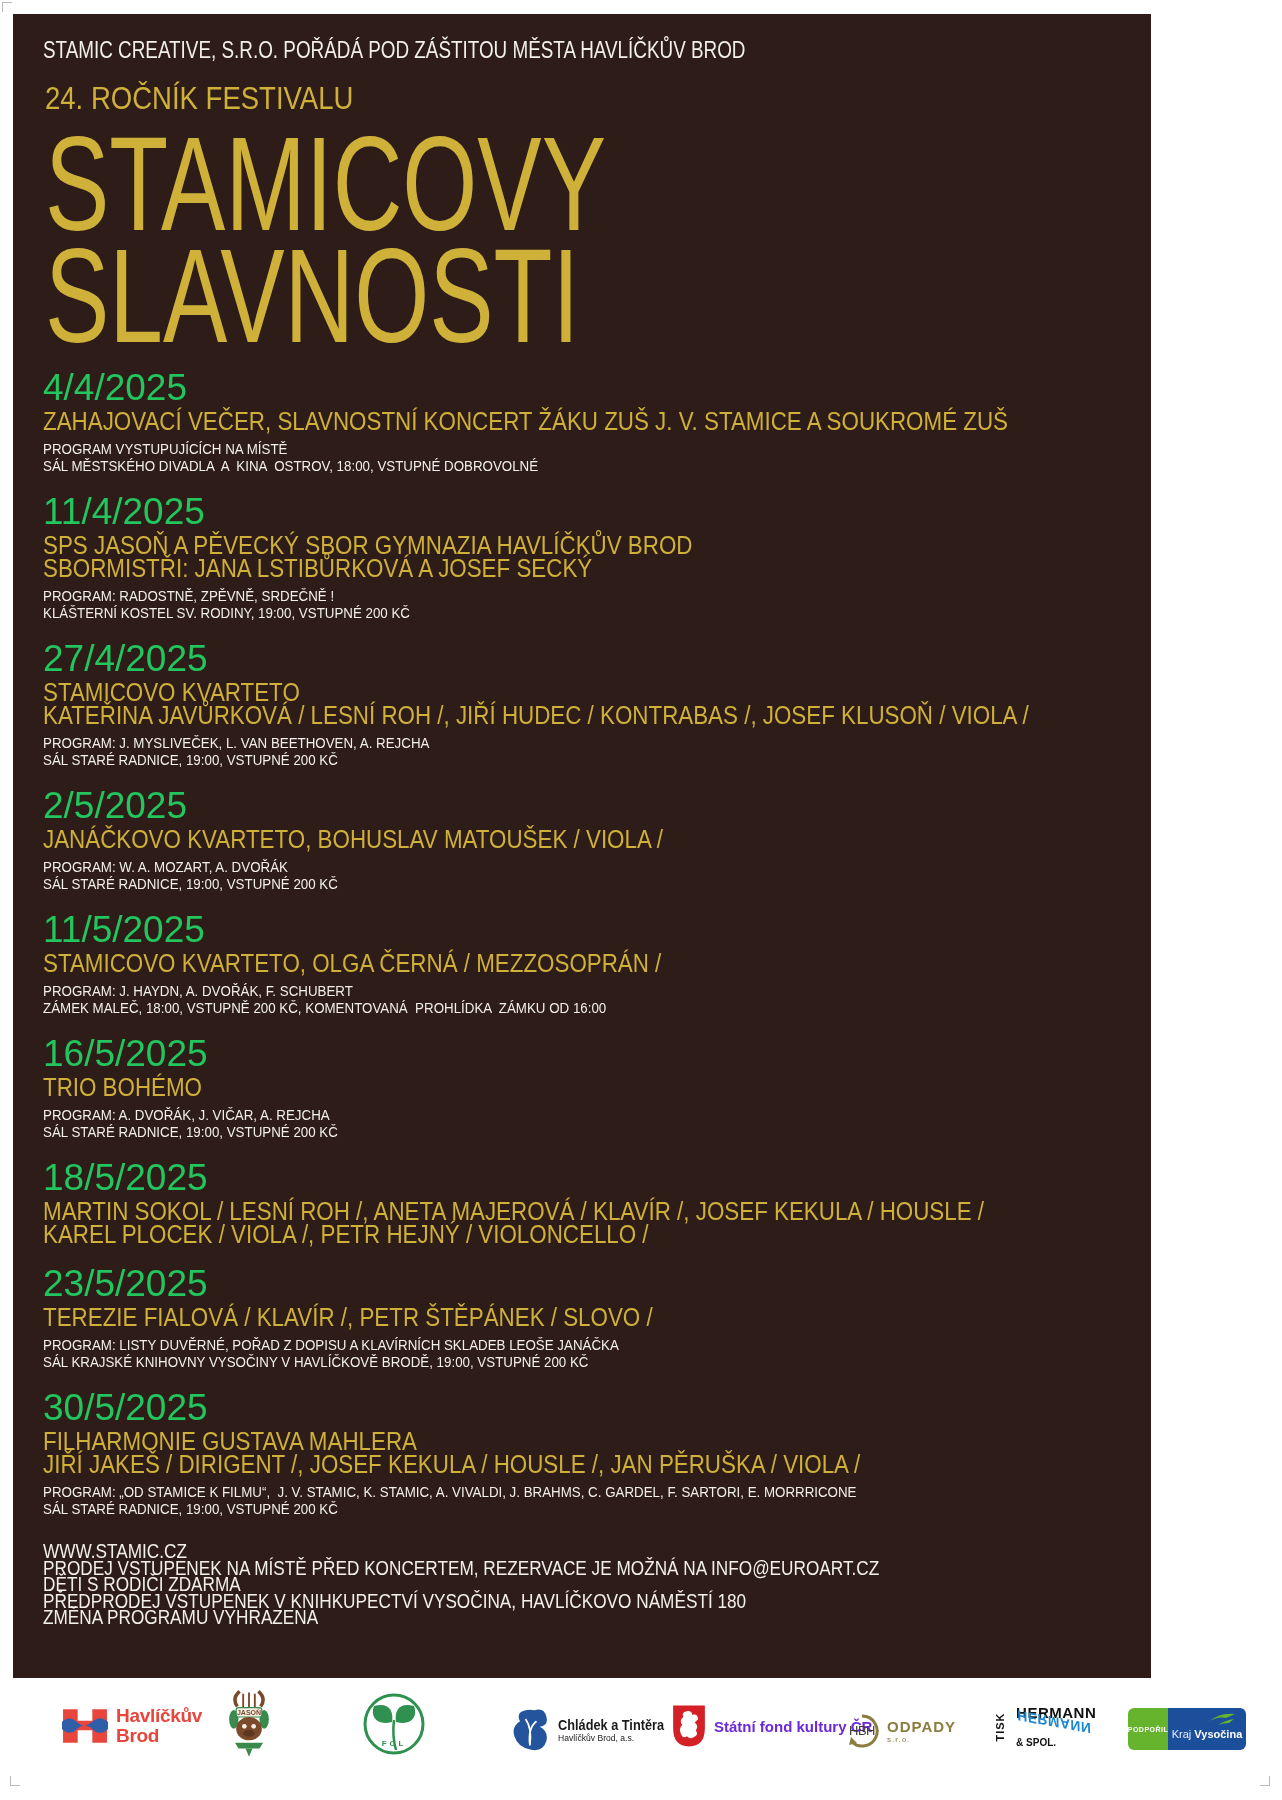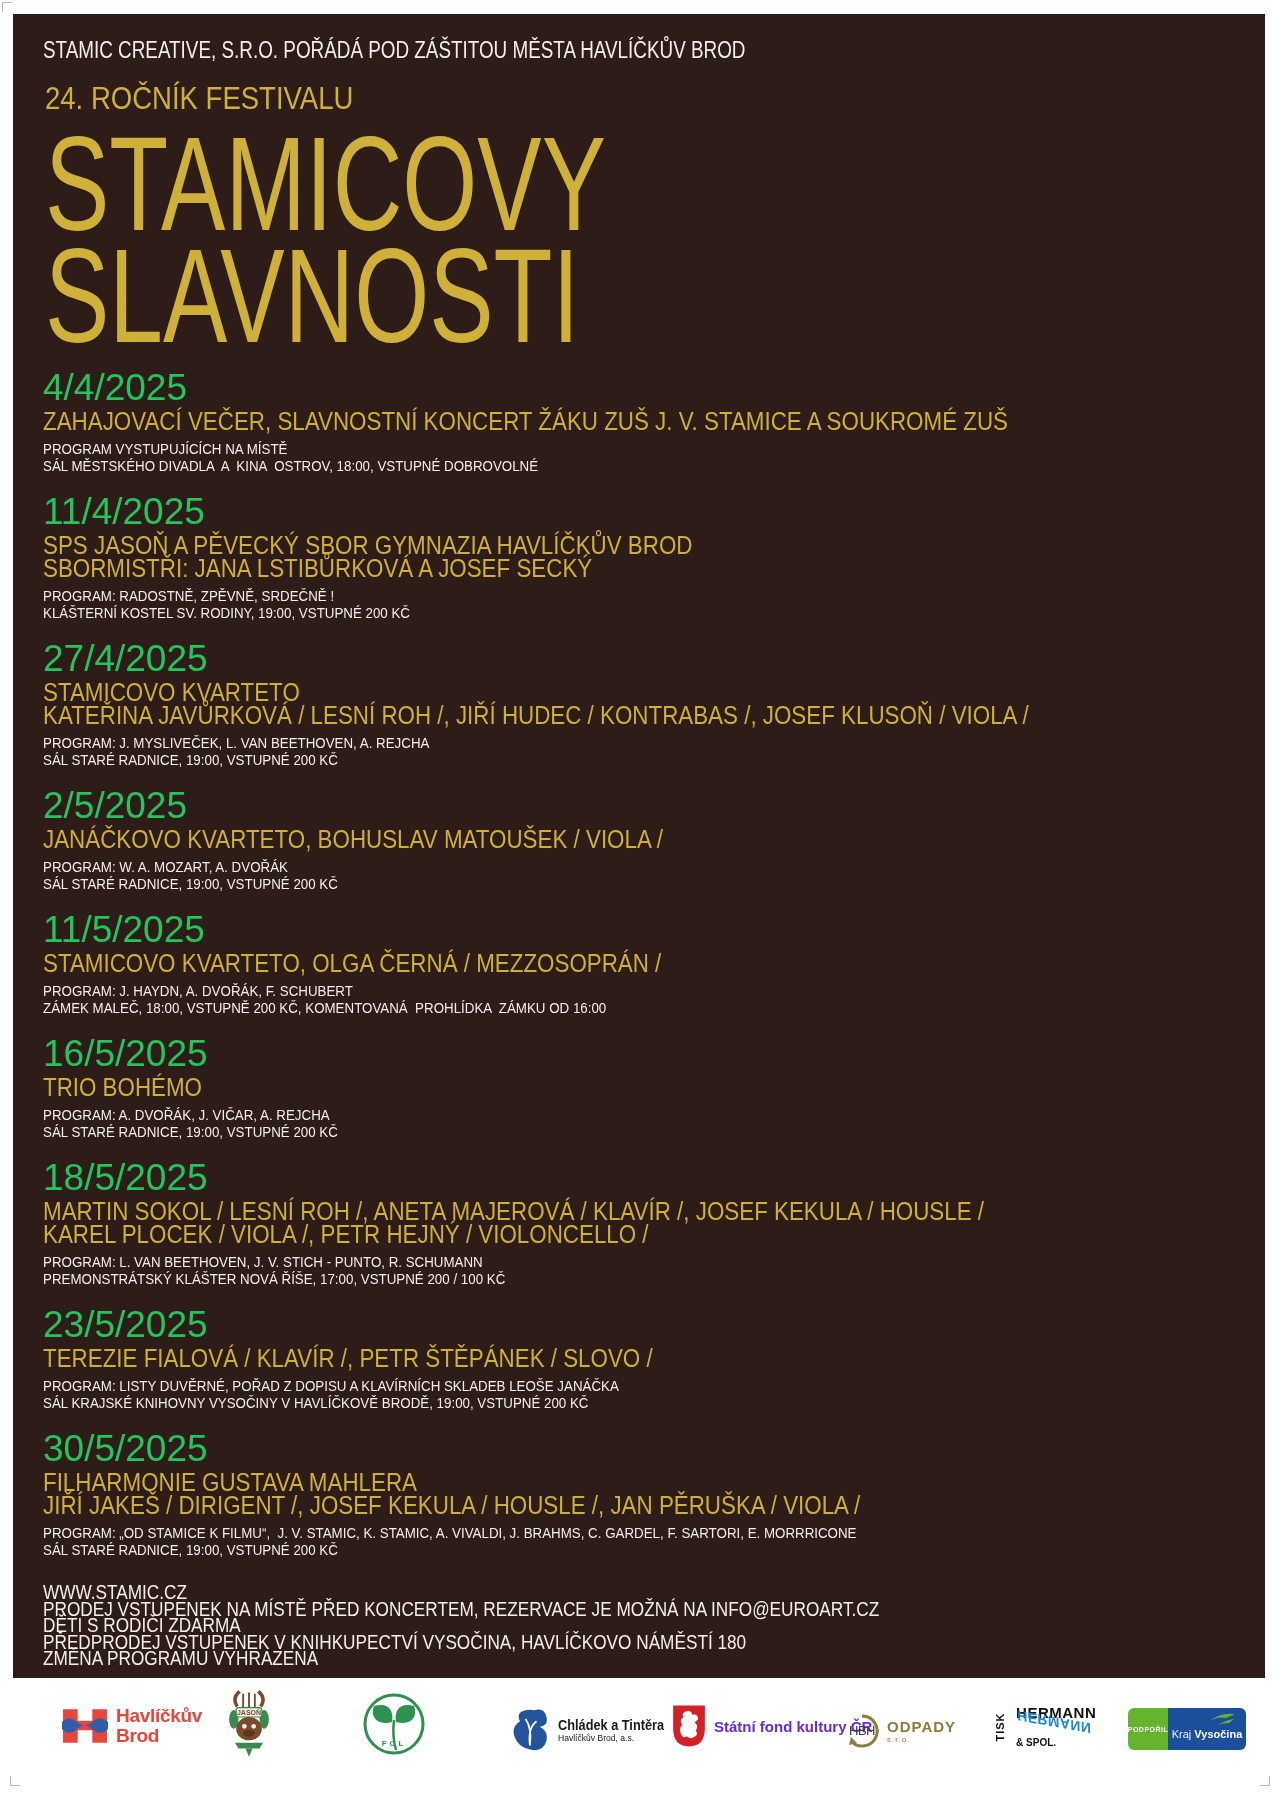--- a/index.html
+++ b/index.html
@@ -4,21 +4,21 @@
 <style>
   html,body{margin:0;padding:0;background:#ffffff;}
   .page{position:relative;width:1282px;height:1800px;background:#fff;overflow:hidden;
         font-family:"Liberation Sans","DejaVu Sans",sans-serif;}
   
   .crop{position:absolute;border:1px solid #b9b9b9;width:9px;height:9px;}
   .crop.tl{left:2px;top:2px;border-right:none;border-bottom:none;}
   .crop.bl{left:10px;bottom:14px;border-right:none;border-top:none;}
   .crop.br{right:12px;bottom:14px;border-left:none;border-top:none;}
 
-  .poster{position:absolute;left:13px;top:14px;width:1252px;height:1664px;
+  .poster{position:absolute;left:13px;top:14px;width:1138px;height:1664px;
           background:var(--bg);box-sizing:border-box;padding:22px 26px 0 30px;}
   .cond{display:inline-block;transform:scaleX(0.86);transform-origin:0 50%;white-space:pre;}
   .cond-x{display:inline-block;transform:scaleX(0.72);transform-origin:0 50%;white-space:pre;}
 
   .organizer{margin:0;color:var(--white);font-size:23px;line-height:28px;font-weight:400;}
   .edition{margin:16px 0 12px 2px;color:var(--yellow);font-size:32px;line-height:36px;font-weight:400;}
   .title{margin:6px 0 0 2px;color:var(--yellow);font-size:134px;line-height:112px;font-weight:400;}
 
   .events{margin-top:16px;}
   .event{margin-bottom:18px;}
@@ -139,24 +139,20 @@
             <div class="info"><span class="cond">SÁL STARÉ RADNICE, 19:00, VSTUPNÉ 200 KČ</span></div>
           </div>
   </section>
 
   <section class="event">
     <h3 class="date">18/5/2025</h3>
     <div class="acts">
             <div class="act"><span class="cond">MARTIN SOKOL / LESNÍ ROH /, ANETA MAJEROVÁ / KLAVÍR /, JOSEF KEKULA / HOUSLE /</span></div>
             <div class="act"><span class="cond">KAREL PLOCEK / VIOLA /, PETR HEJNÝ / VIOLONCELLO /</span></div>
           </div>
-    <div class="infos">
-            <div class="info"><span class="cond">PROGRAM: L. VAN BEETHOVEN, J. V. STICH - PUNTO, R. SCHUMANN</span></div>
-            <div class="info"><span class="cond">PREMONSTRÁTSKÝ KLÁŠTER NOVÁ ŘÍŠE, 17:00, VSTUPNÉ 200 / 100 KČ</span></div>
-          </div>
   </section>
 
   <section class="event">
     <h3 class="date">23/5/2025</h3>
     <div class="acts">
             <div class="act"><span class="cond">TEREZIE FIALOVÁ / KLAVÍR /, PETR ŠTĚPÁNEK / SLOVO /</span></div>
           </div>
     <div class="infos">
             <div class="info"><span class="cond">PROGRAM: LISTY DUVĚRNÉ, POŘAD Z DOPISU A KLAVÍRNÍCH SKLADEB LEOŠE JANÁČKA</span></div>
             <div class="info"><span class="cond">SÁL KRAJSKÉ KNIHOVNY VYSOČINY V HAVLÍČKOVĚ BRODĚ, 19:00, VSTUPNÉ 200 KČ</span></div>

